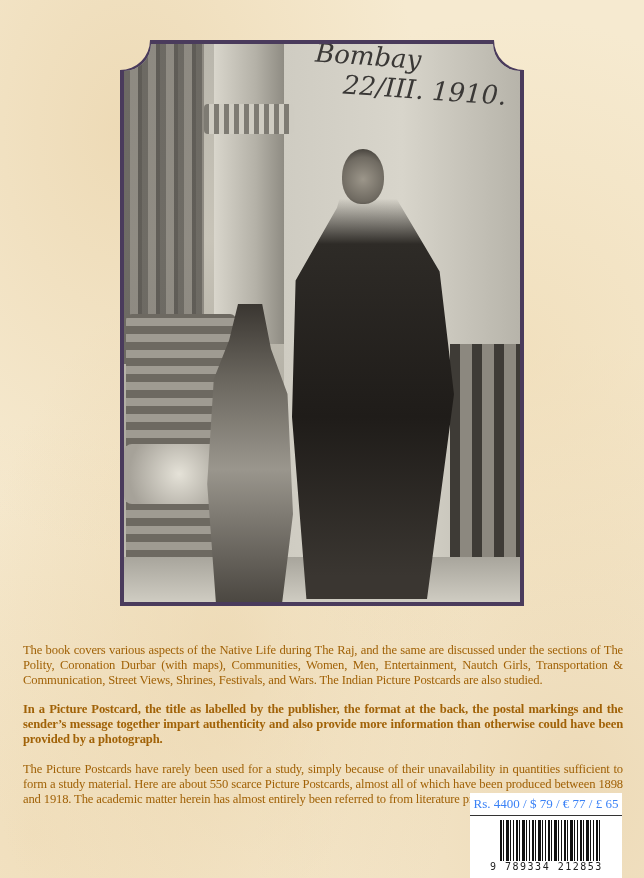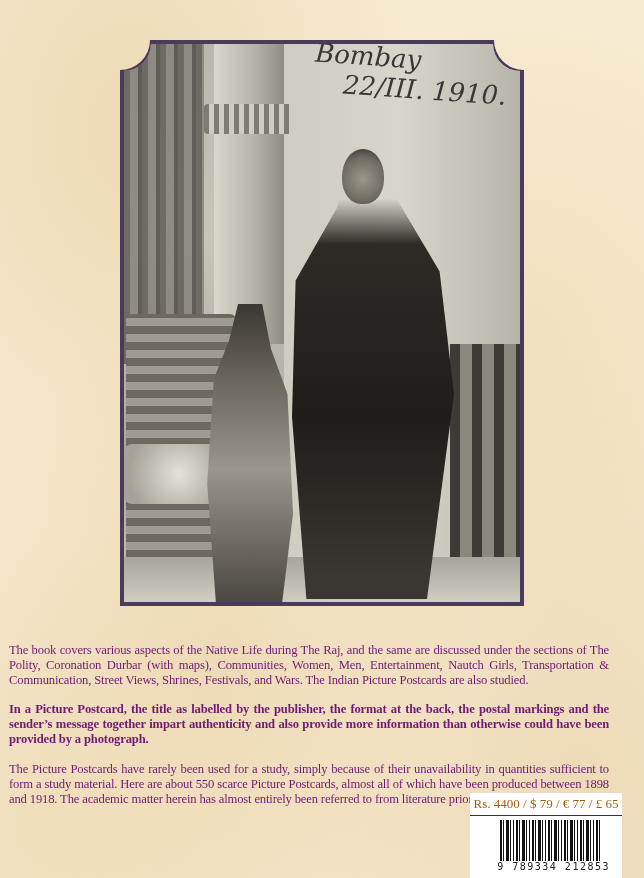--- a/index.html
+++ b/index.html
@@ -79,45 +79,45 @@
   .photo .inscription {
     position: absolute; left: 180px; top: 0px; width: 210px;
     font-family: "DejaVu Serif", serif; font-style: italic;
     color: #3a3836; font-size: 26px; line-height: 30px;
     transform: rotate(4deg);
   }
   .photo .inscription .l1 { display: block; padding-left: 10px; }
   .photo .inscription .l2 { display: block; padding-left: 40px; }
 
   .text-block {
-    position: absolute; left: 9px; width: 600px;
-    color: #701a75; font-size: 12.6px; line-height: 15px;
+    position: absolute; left: 23px; width: 600px;
+    color: #a16207; font-size: 12.6px; line-height: 15px;
     text-align: justify; letter-spacing: -0.15px;
   }
   .p1 { top: 630px; }
   .p2 { top: 689px; font-weight: bold; }
   .p3 { top: 749px; }
 
   .price-box {
     position: absolute; left: 470px; top: 793px; width: 152px; height: 85px;
     background: #ffffff;
   }
   .price {
     position: absolute; left: 0; top: 0; width: 152px; height: 22px;
-    text-align: center; font-size: 13px; line-height: 22px; color: #a16207;
+    text-align: center; font-size: 13px; line-height: 22px; color: #3b82f6;
     border-bottom: 1px solid #333;
   }
   .barcode {
     position: absolute; left: 30px; top: 27px; width: 100px; height: 42px;
     background: repeating-linear-gradient(90deg,
       #111 0 2px, #fff 2px 3px, #111 3px 4px, #fff 4px 6px, #111 6px 9px,
       #fff 9px 10px, #111 10px 11px, #fff 11px 13px, #111 13px 14px, #fff 14px 16px);
   }
   .isbn {
-    position: absolute; left: 20px; top: 68px; width: 120px; text-align: right;
+    position: absolute; left: 20px; top: 68px; width: 120px; text-align: left;
     font-family: "DejaVu Sans Mono", monospace; font-size: 10px; color: #222;
     letter-spacing: 1.5px; background: #fff;
   }
 </style>
 </head>
 <body>
 
 <div class="frame"></div>
 <div class="photo">
   <div class="wall"></div>

